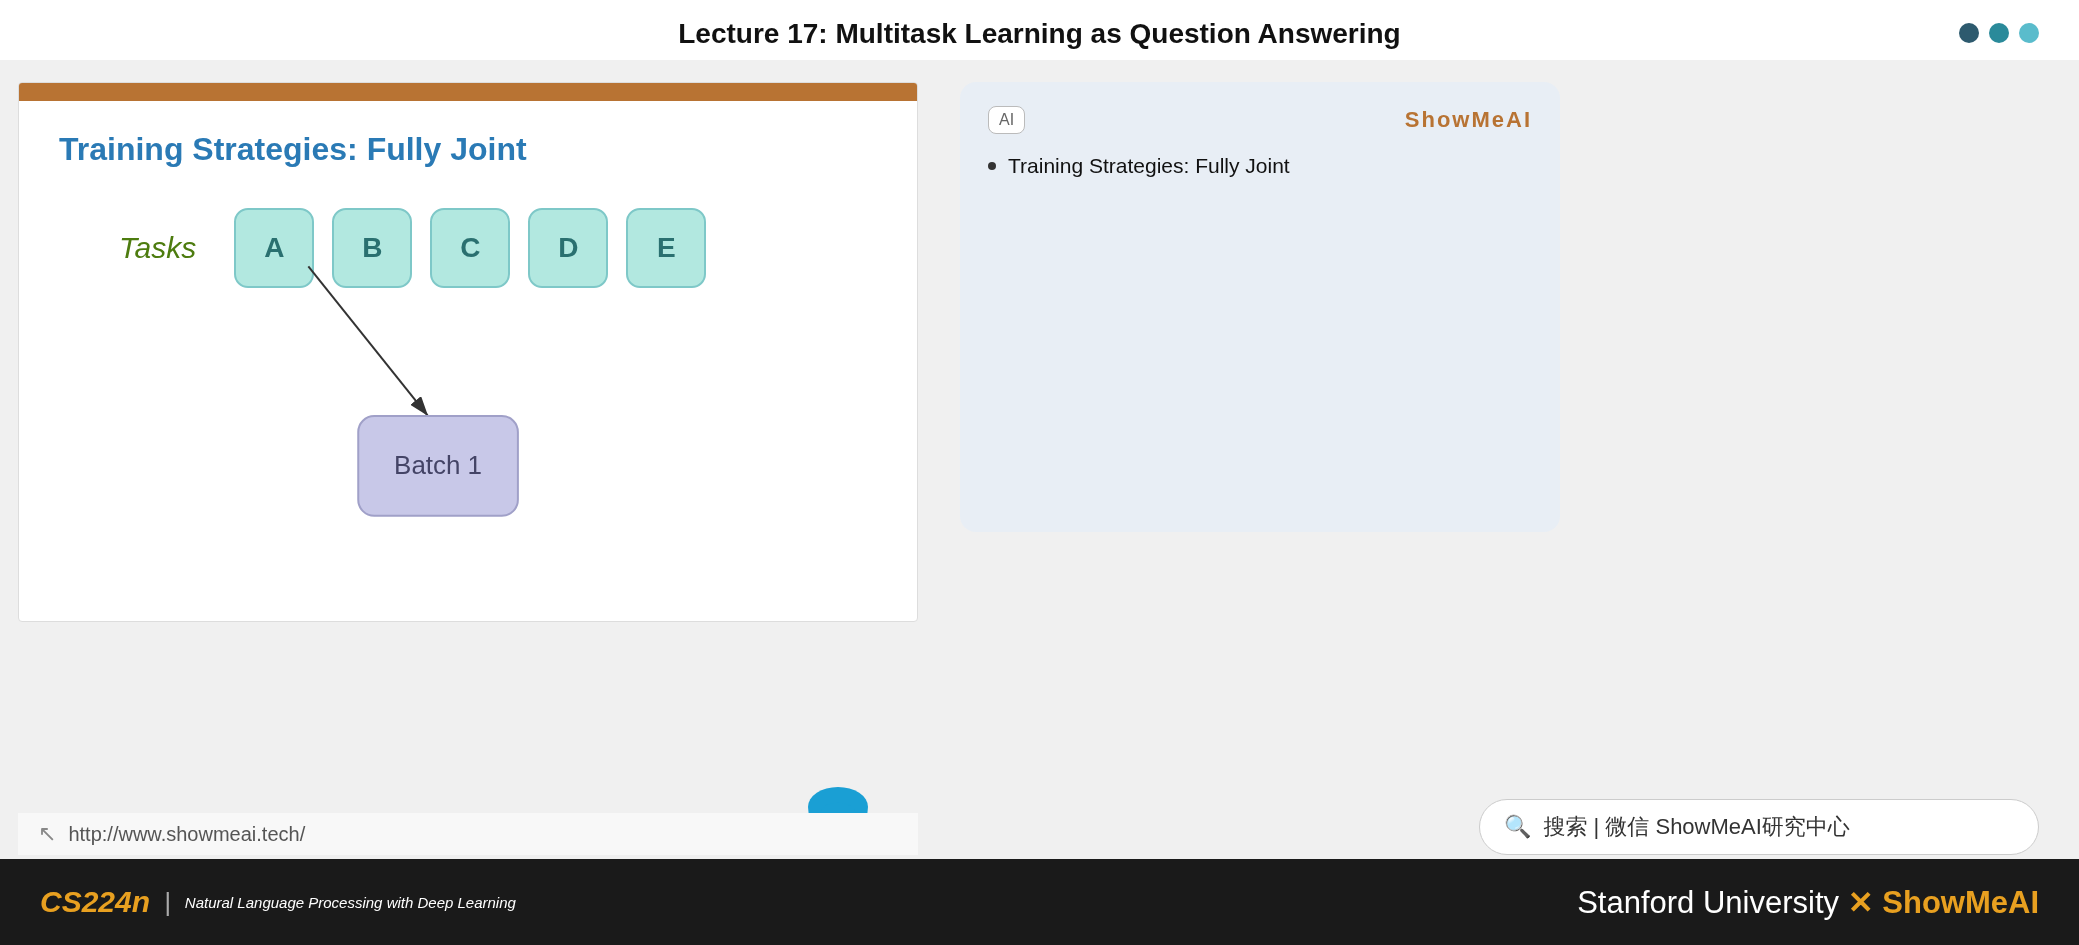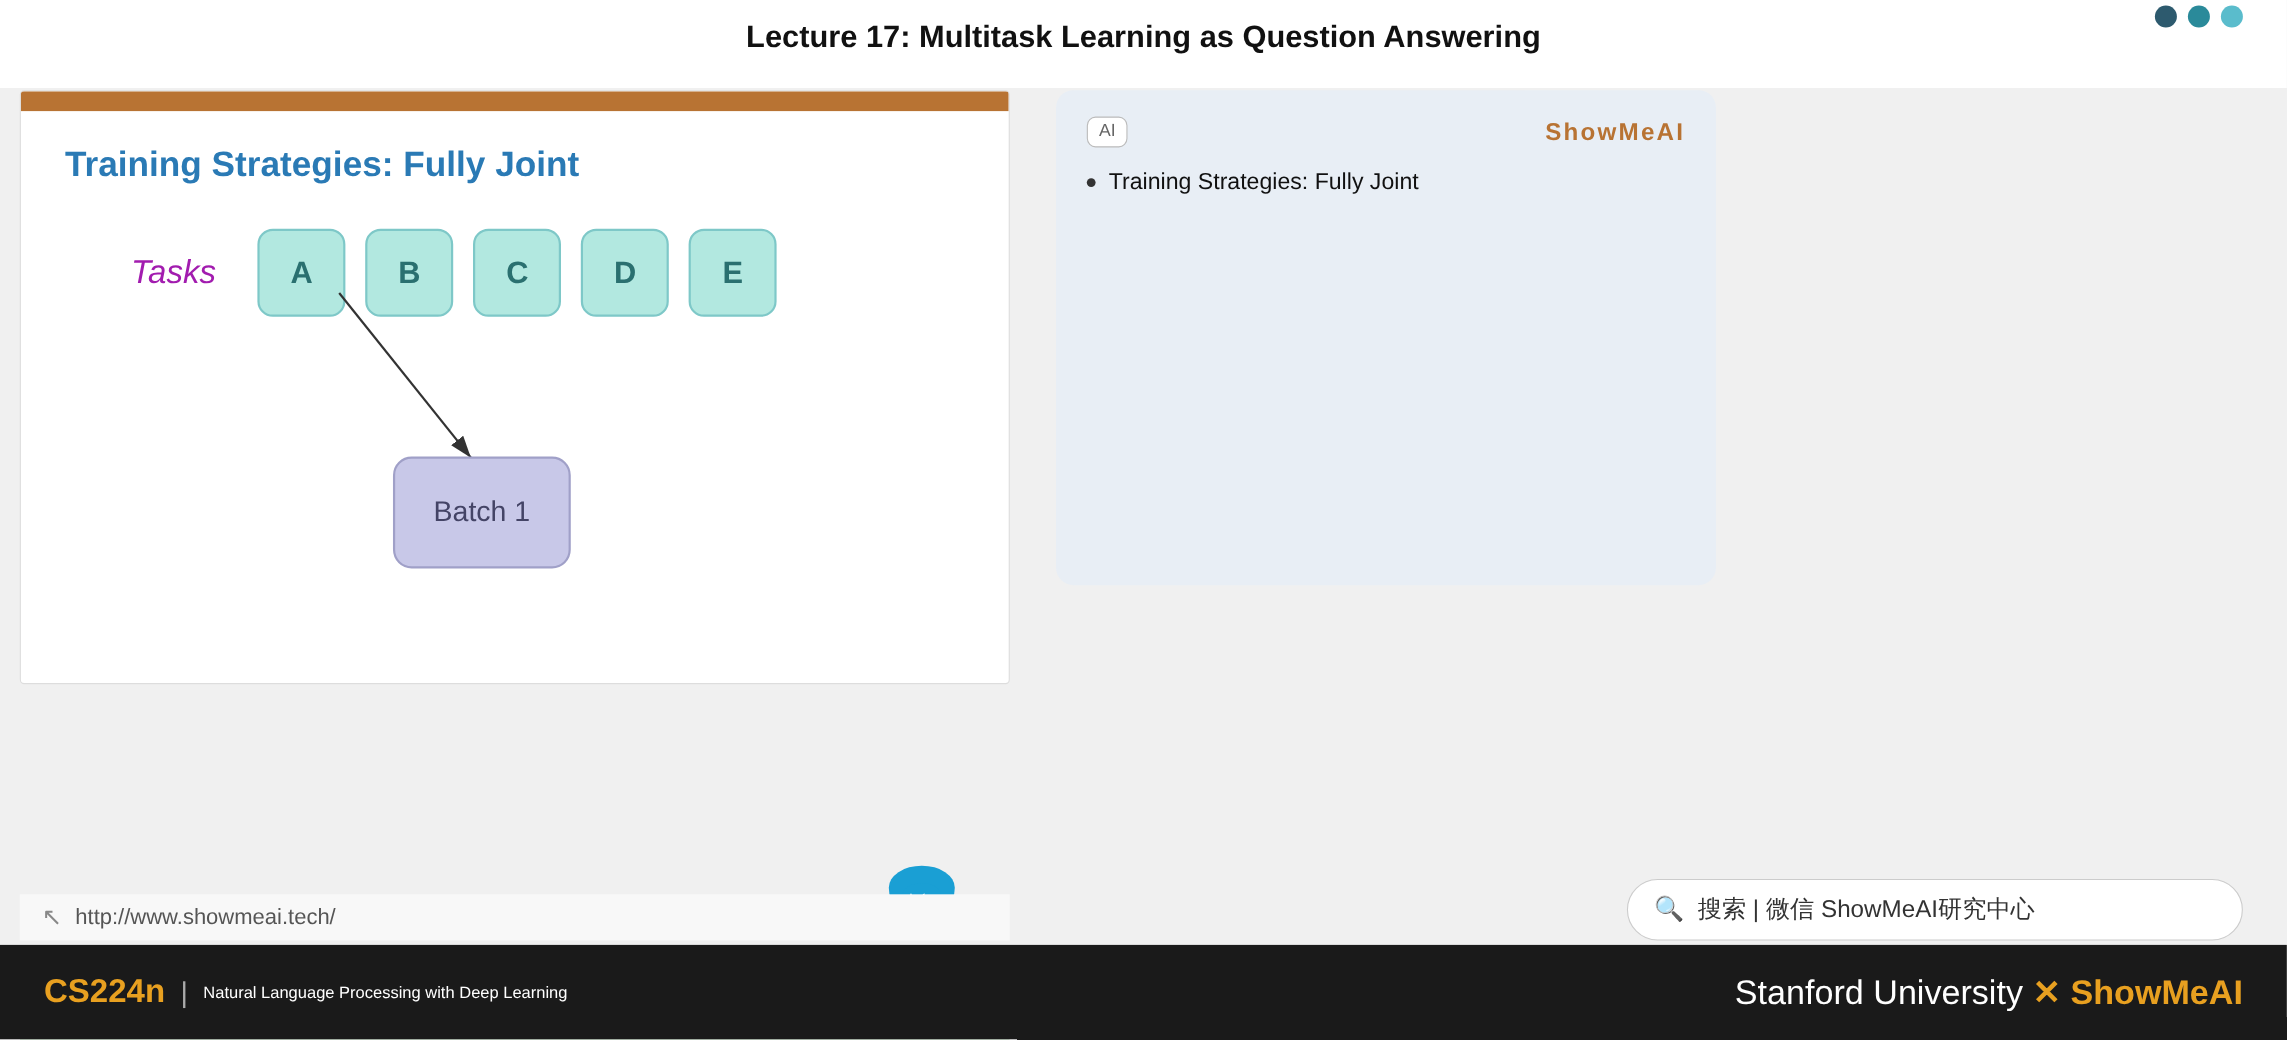--- a/index.html
+++ b/index.html
@@ -11,23 +11,24 @@
       overflow: hidden;
       position: relative;
     }
 
     
     .top-area {
       position: absolute;
       top: 0;
       left: 0;
       right: 0;
-      height: 80px;
+      height: 60px;
       background: #fff;
       display: flex;
+      align-items: center;
       justify-content: flex-end;
       padding-right: 40px;
     }
     .lecture-title {
       position: absolute;
       top: 18px;
       left: 0;
       right: 0;
       text-align: center;
       font-size: 28px;
@@ -77,21 +78,21 @@
     }
     .tasks-row {
       display: flex;
       align-items: center;
       gap: 18px;
       margin-top: 40px;
       margin-left: 60px;
     }
     .tasks-label {
       font-size: 30px;
-      color: #a21caf;
+      color: #4d7c0f;
       font-style: italic;
       margin-right: 20px;
     }
     .task-box {
       width: 80px;
       height: 80px;
       border: 2px solid #7ec8c8;
       border-radius: 14px;
       background: #b2e8e0;
       display: flex;
@@ -233,20 +234,21 @@
       background: #1a1a1a;
       display: flex;
       align-items: center;
       justify-content: space-between;
       padding: 0 40px;
     }
     .footer-left {
       display: flex;
       align-items: center;
       gap: 14px;
+      font-style: italic;
     }
     .footer-course {
       font-size: 30px;
       font-weight: bold;
       color: #e8a020;
     }
     .footer-sep {
       color: #aaa;
       font-size: 26px;
     }

